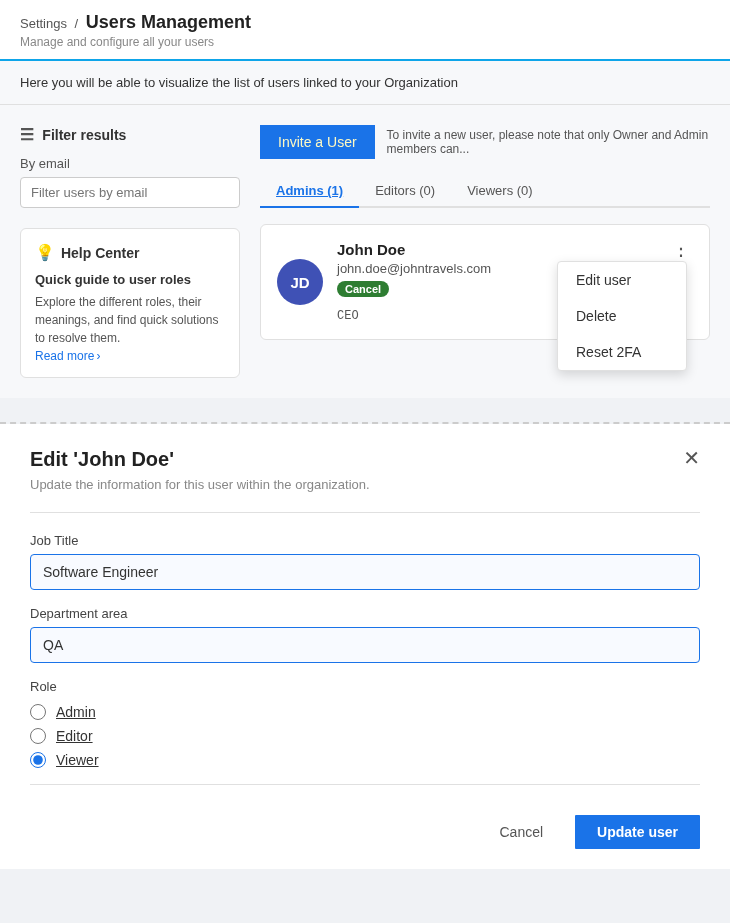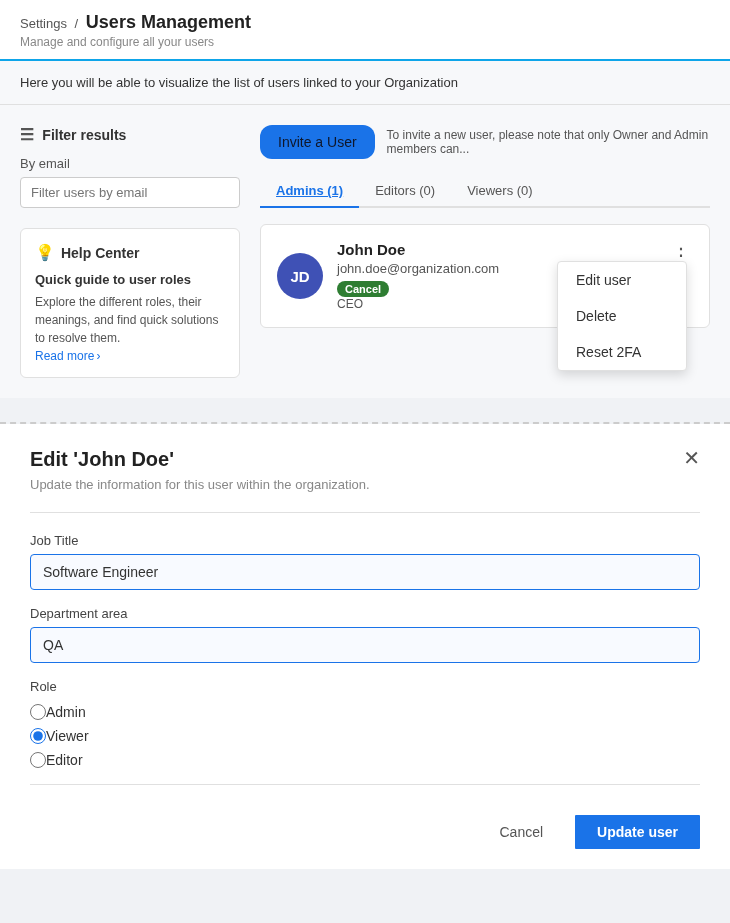--- a/index.html
+++ b/index.html
@@ -83,24 +83,24 @@
     
     .right-panel { flex: 1; }
     .invite-row {
       display: flex;
       align-items: center;
       gap: 12px;
       margin-bottom: 16px;
     }
     .invite-btn {
       background: #1a73e8;
-      color: #0f172a;
+      color: #fef9c3;
       border: none;
       padding: 9px 18px;
-      border-radius: 12px;
+      border-radius: 0;
       font-size: 14px;
       cursor: pointer;
       white-space: nowrap;
     }
     .invite-note { font-size: 12px; color: #555; }
 
     
     .tabs {
       display: flex;
       border-bottom: 2px solid #e0e0e0;
@@ -237,24 +237,25 @@
       background: #f8faff;
       outline: none;
     }
 
     
     .role-group { margin-bottom: 16px; }
     .role-label { font-size: 13px; color: #444; margin-bottom: 10px; display: block; }
     .radio-item {
       display: flex;
       align-items: flex-end;
-      gap: 0;
+      gap: 10px;
       margin-bottom: 8px;
       font-size: 14px;
       color: #333;
+      text-decoration: underline;
     }
     .radio-item input[type="radio"] { accent-color: #1a73e8; width: 16px; height: 16px; cursor: pointer; }
 
     .form-footer-divider { border: none; border-top: 1px solid #e0e0e0; margin: 16px 0; }
     .form-actions {
       display: flex;
       justify-content: flex-end;
       gap: 12px;
       padding: 14px 0 20px 0;
     }
@@ -329,23 +330,23 @@
     <div class="tabs">
       <div class="tab active">Admins (1)</div>
       <div class="tab">Editors (0)</div>
       <div class="tab">Viewers (0)</div>
     </div>
 
     <div class="user-card">
       <div class="avatar">JD</div>
       <div class="user-info">
         <div class="user-name">John Doe</div>
-        <div class="user-email">john.doe@organization.com</div>
+        <div class="user-email">john.doe@johntravels.com</div>
         <div class="owner-badge">Cancel</div>
-        <div class="user-role" style="margin-top:0;">CEO</div>
+        <div class="user-role" style="margin-top:12px;font-family:Liberation Mono, monospace;">CEO</div>
       </div>
       <button class="more-btn">⋮</button>
 
       <div class="context-menu">
         <div class="context-menu-item">Edit user</div>
         <div class="context-menu-item">Delete</div>
         <div class="context-menu-item">Reset 2FA</div>
       </div>
     </div>
   </div>
@@ -372,26 +373,26 @@
     <input class="form-input" type="text" value="QA" style="">
   </div>
 
   <div class="role-group">
     <span class="role-label">Role</span>
     <div class="radio-item">
       <input type="radio" name="role" value="admin" style="">
       <span>Admin</span>
     </div>
     <div class="radio-item">
+      <input type="radio" name="role" value="editor" style="">
+      <span>Editor</span>
+    </div>
+    <div class="radio-item">
       <input type="radio" name="role" value="viewer" checked="" style="">
       <span>Viewer</span>
-    </div>
-    <div class="radio-item">
-      <input type="radio" name="role" value="editor" style="">
-      <span>Editor</span>
     </div>
   </div>
 
   <hr class="form-footer-divider">
   <div class="form-actions">
     <button class="cancel-btn">Cancel</button>
     <button class="update-btn">Update user</button>
   </div>
 </div>
 

